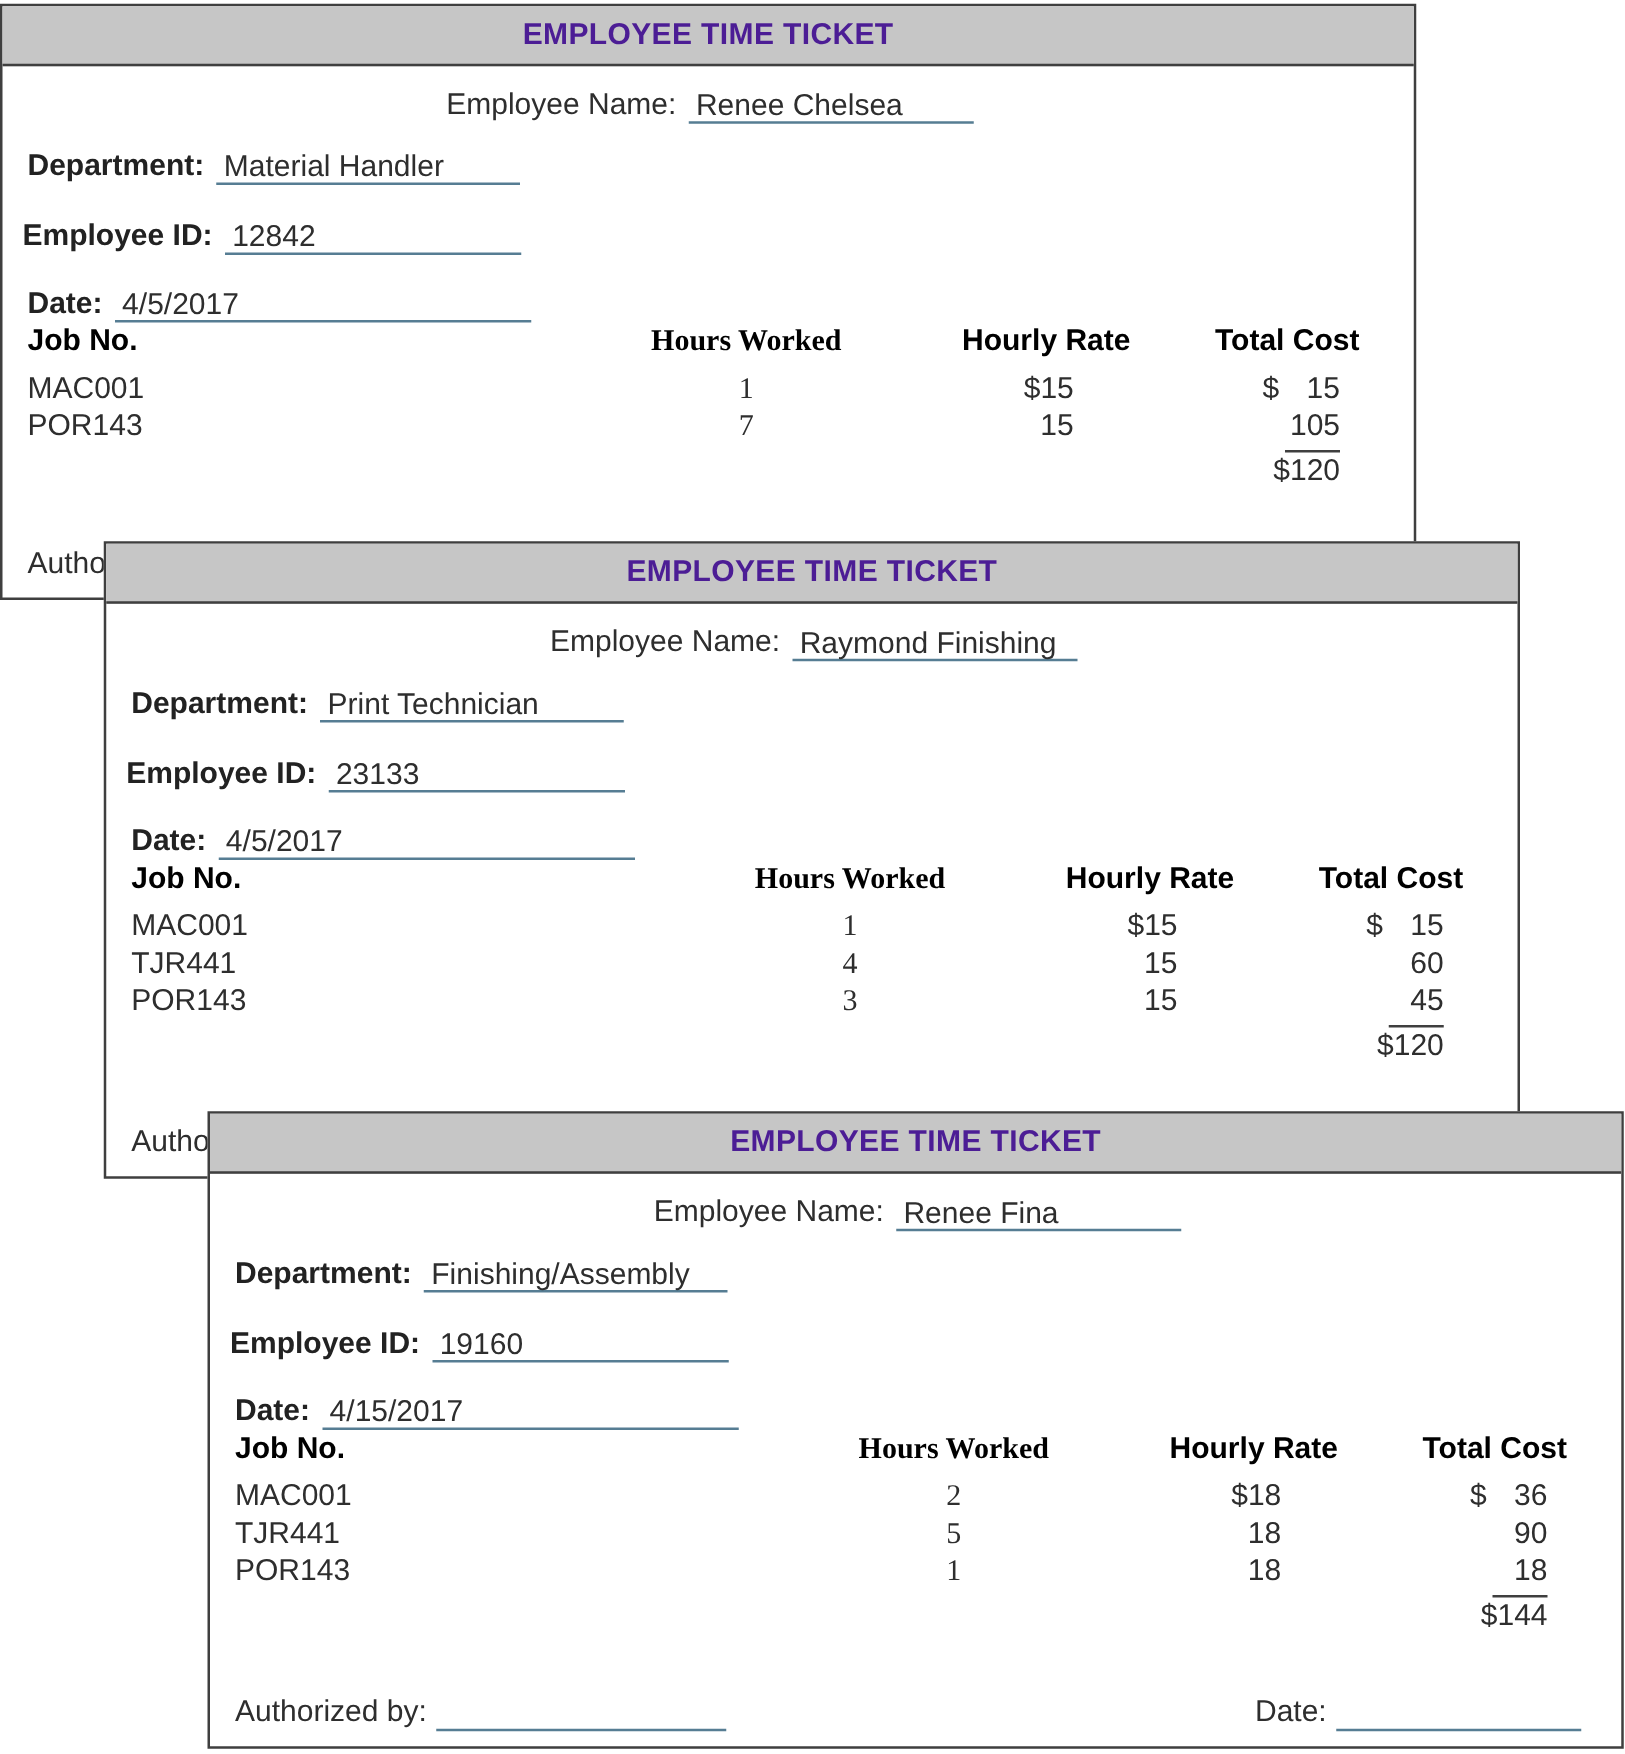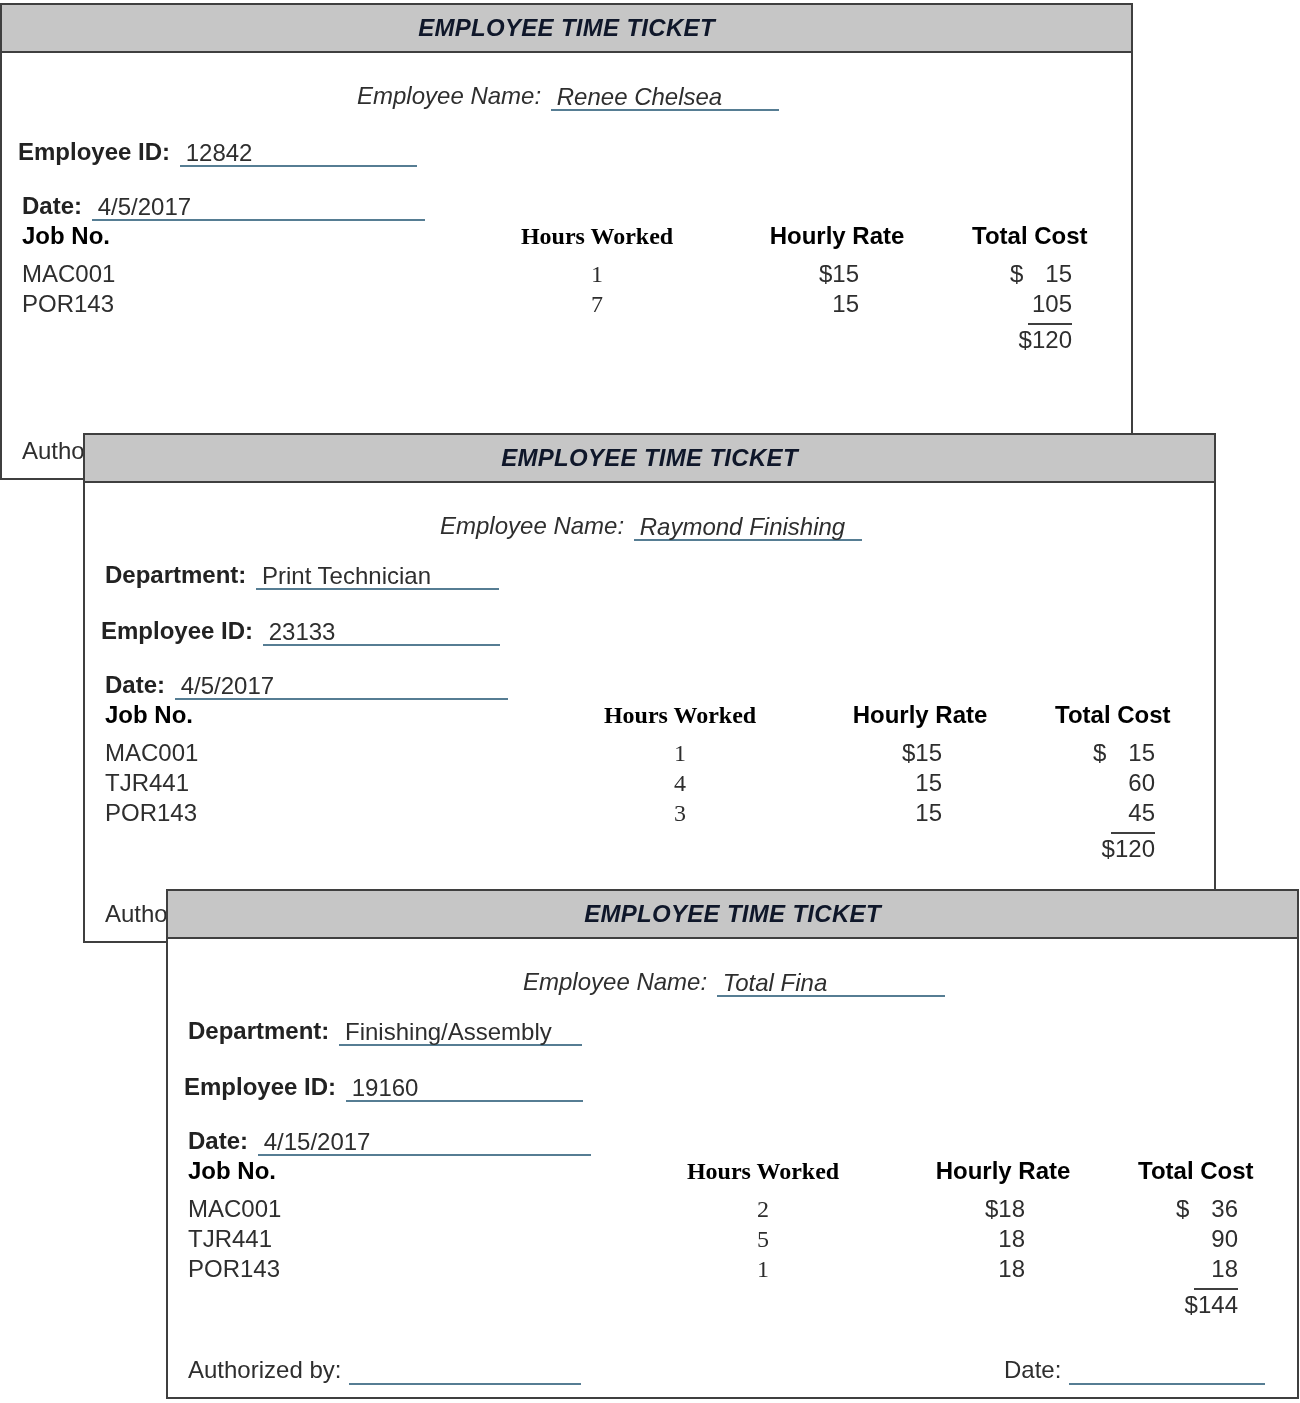--- a/index.html
+++ b/index.html
@@ -4,22 +4,22 @@
 <style>
   html,body{margin:0;padding:0;background:#ffffff;}
   .stage{position:relative;width:1300px;height:1403px;background:#ffffff;overflow:hidden;
          font-family:"Liberation Sans","DejaVu Sans",sans-serif;font-size:24px;color:#2E2E2E;}
   .ticket{position:absolute;background:#ffffff;border:2px solid #3F3F3F;box-sizing:border-box;}
   .t1{left:0px;top:3px;width:1133px;height:477px;}
   .t2{left:83px;top:433px;width:1133px;height:510px;}
   .t3{left:166px;top:889px;width:1133px;height:510px;}
   .bar{height:46px;background:#C6C6C6;border-bottom:2px solid #3F3F3F;
        display:flex;align-items:center;justify-content:center;}
-  .title{font-weight:bold;color:#0f172a;letter-spacing:0.3px;font-style:italic;}
-  .name-row{margin-top:28px;height:30px;line-height:30px;padding-left:355px;white-space:nowrap;font-style:italic;}
+  .title{font-weight:bold;color:#4c1d95;letter-spacing:0.3px;}
+  .name-row{margin-top:16px;height:30px;line-height:30px;padding-left:355px;white-space:nowrap;}
   .field-row{height:30px;line-height:30px;padding-left:20px;white-space:nowrap;}
   .fr-dept{margin-top:19px;} .fr-id{margin-top:26px;padding-left:16px;} .fr-date{margin-top:24px;}
   .lbl{font-weight:bold;color:#222;}
   .fill{display:inline-block;box-sizing:border-box;border-bottom:2px solid #567D93;
         padding-left:6px;margin-left:3px;height:28px;line-height:28px;vertical-align:bottom;}
   .w-name{width:228px;} .w-dept{width:243px;} .w-id{width:237px;} .w-date{width:333px;}
   .thead{position:relative;height:30px;line-height:30px;font-weight:bold;color:#000000;}
   .trow{position:relative;height:30px;line-height:30px;}
   .trow.first{margin-top:8px;}
   .total-row{position:relative;height:30px;line-height:30px;}
@@ -44,20 +44,24 @@
 <div class="stage">
 
   <section class="ticket t1">
     <header class="bar">
       <span class="title">EMPLOYEE TIME TICKET</span>
     </header>
     <div class="name-row">
       <span>Employee Name:</span>
       <span class="fill w-name">Renee Chelsea</span>
     </div>
+    <div class="field-row fr-dept">
+      <span class="lbl">Department:</span>
+      <span class="fill w-dept">Material Handler</span>
+    </div>
     <div class="field-row fr-id">
       <span class="lbl">Employee ID:</span>
       <span class="fill w-id">12842</span>
     </div>
     <div class="field-row fr-date">
       <span class="lbl">Date:</span>
       <span class="fill w-date">4/5/2017</span>
     </div>
     <div class="thead">
       <span class="col-job">Job No.</span>
@@ -154,21 +158,21 @@
       </span>
     </div>
   </section>
 
   <section class="ticket t3">
     <header class="bar">
       <span class="title">EMPLOYEE TIME TICKET</span>
     </header>
     <div class="name-row">
       <span>Employee Name:</span>
-      <span class="fill w-name">Total Fina</span>
+      <span class="fill w-name">Renee Fina</span>
     </div>
     <div class="field-row fr-dept">
       <span class="lbl">Department:</span>
       <span class="fill w-dept">Finishing/Assembly</span>
     </div>
     <div class="field-row fr-id">
       <span class="lbl">Employee ID:</span>
       <span class="fill w-id">19160</span>
     </div>
     <div class="field-row fr-date">

